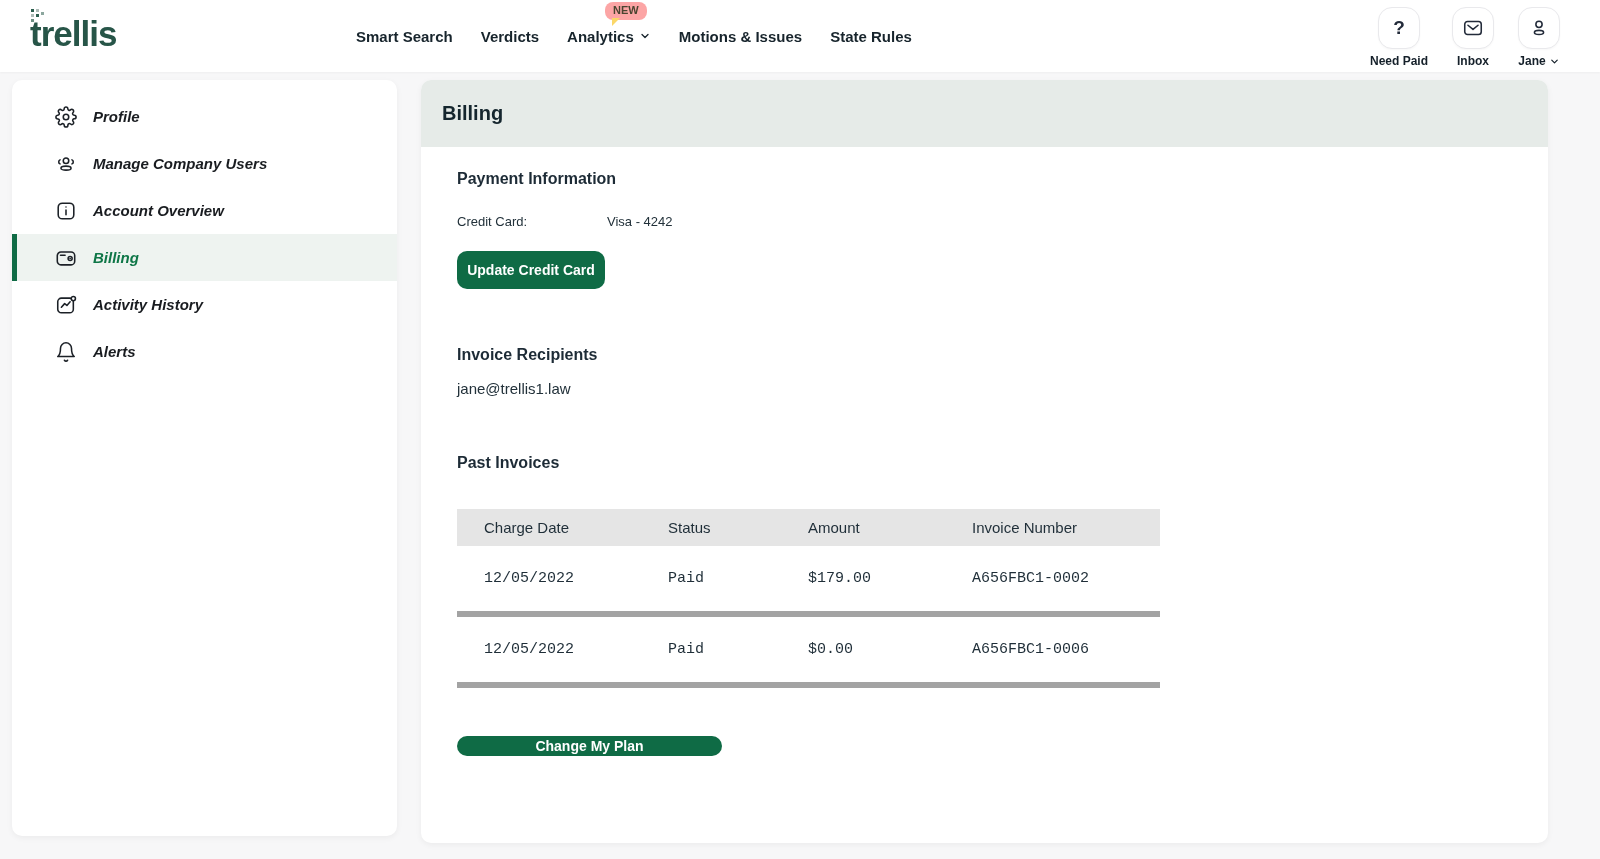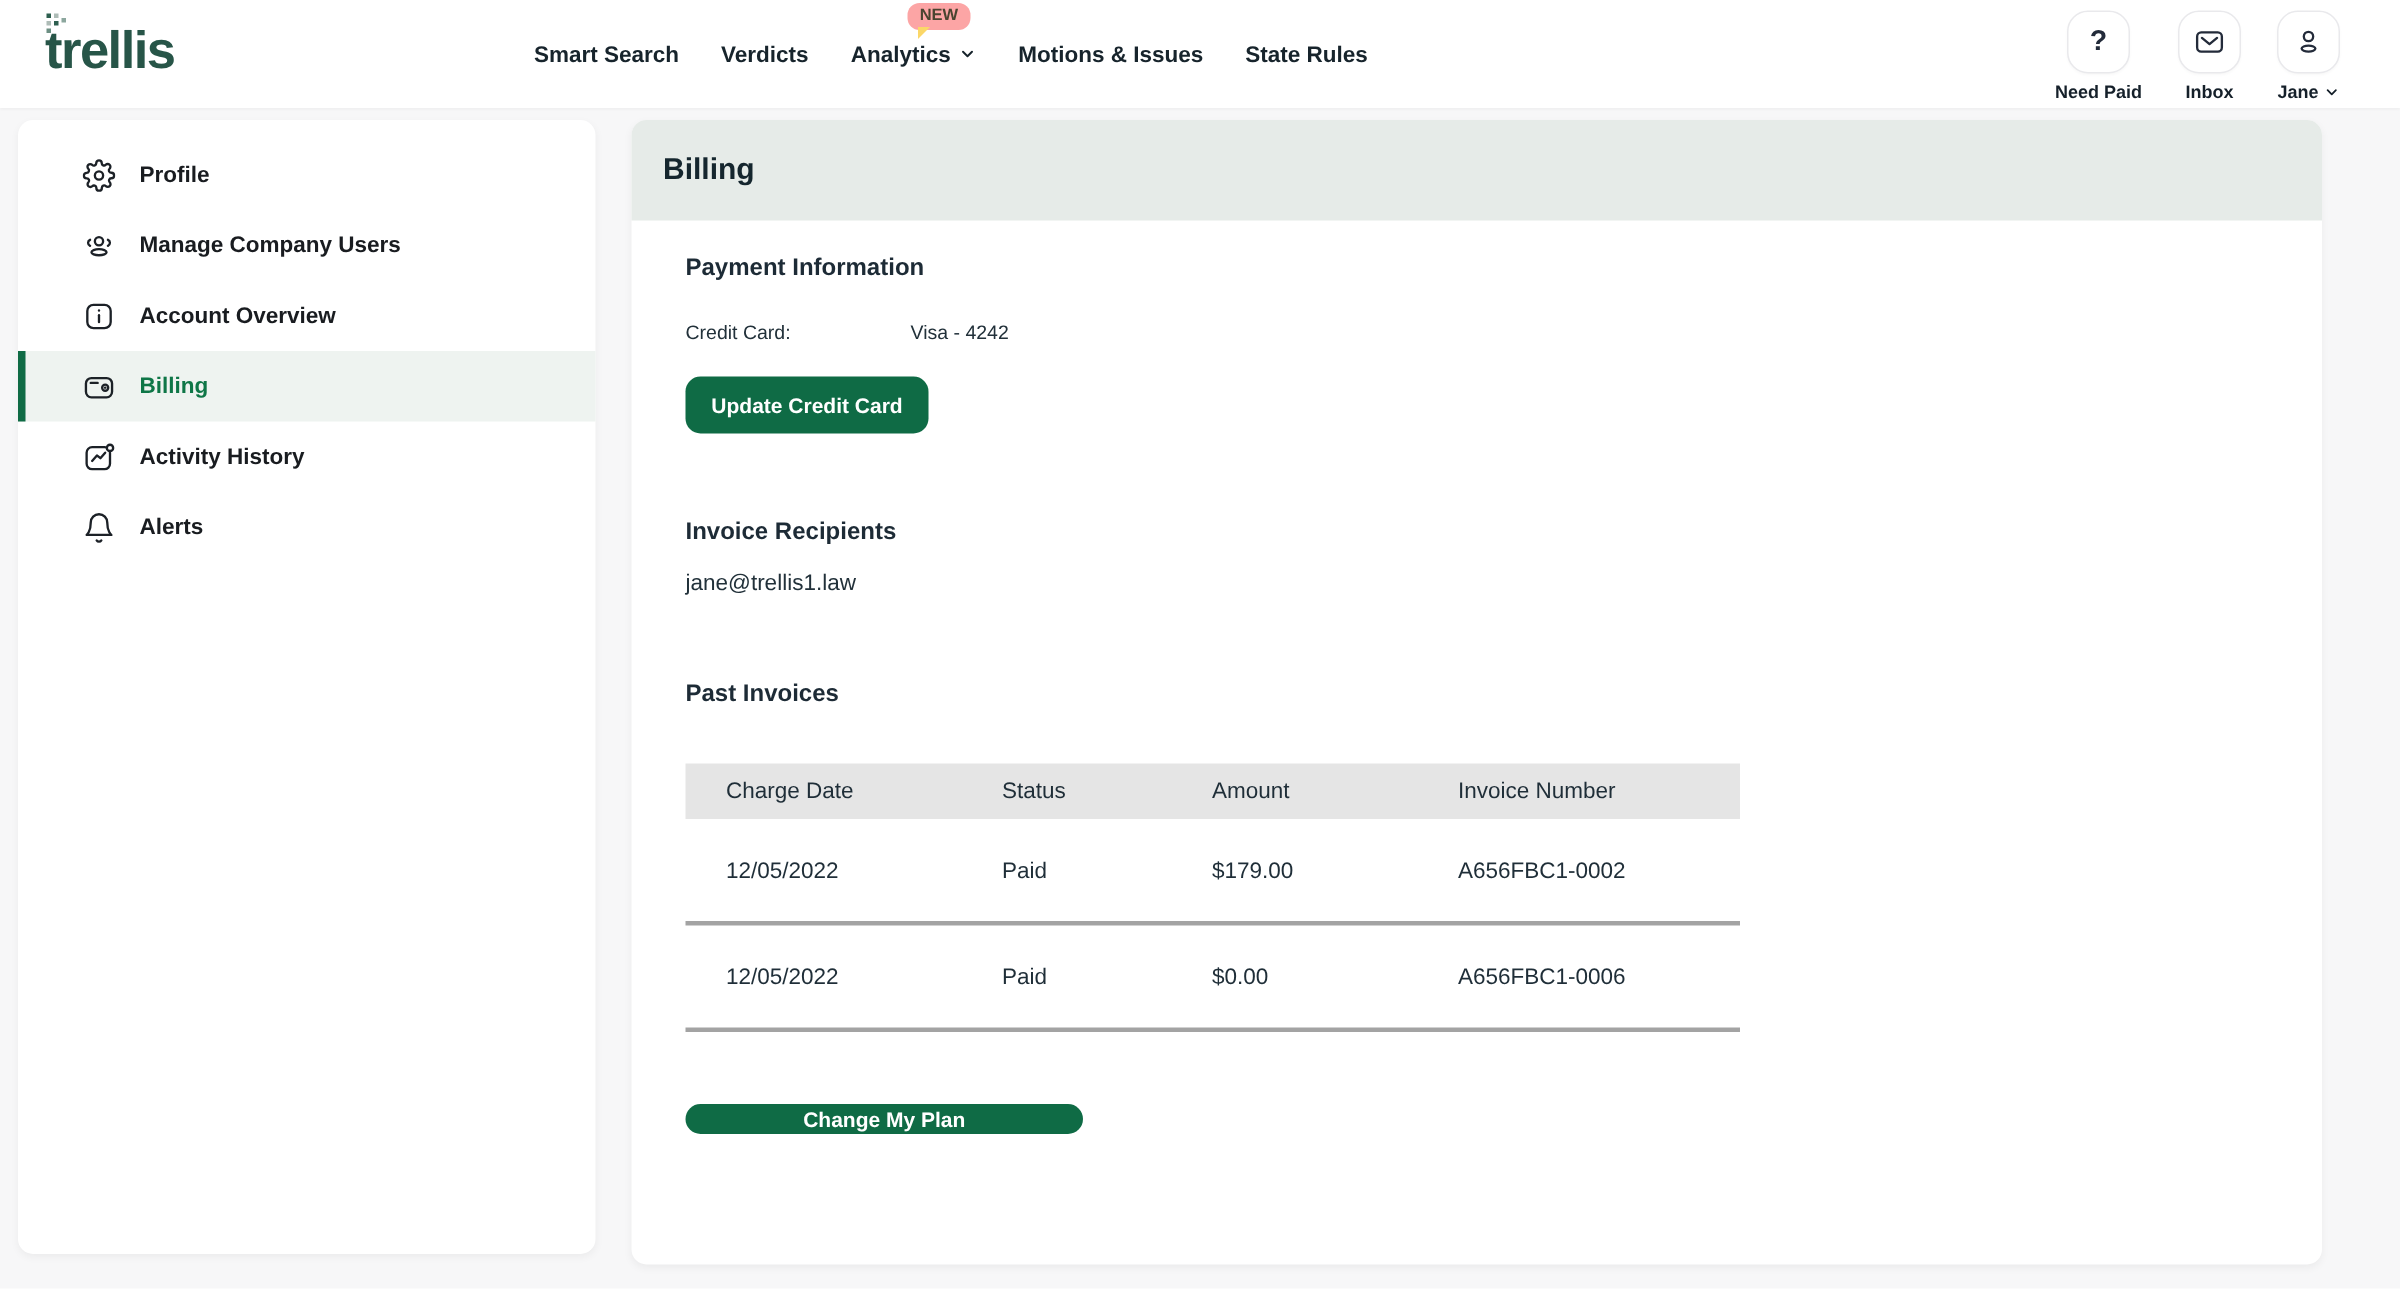--- a/index.html
+++ b/index.html
@@ -27,48 +27,48 @@
   .actions { position:absolute; right:40px; top:0; height:72px; display:flex; gap:24px; padding-top:7px; }
   .action { display:flex; flex-direction:column; align-items:center; gap:5px; cursor:pointer; }
   .action-btn { width:42px; height:42px; background:#fff; border:1px solid #e9e9ec; border-radius:14px;
                 display:flex; align-items:center; justify-content:center; box-shadow:0 1px 2px rgba(0,0,0,.03); }
   .q-glyph { font-size:19px; font-weight:600; color:#232b3a; }
   .action-label { font-size:12px; font-weight:600; color:#15202a; display:flex; align-items:center; gap:3px; }
 
   
   .sidebar { position:absolute; left:12px; top:80px; width:385px; height:756px; background:#fff;
              border-radius:10px; box-shadow:0 2px 6px rgba(0,0,0,.05); padding-top:13px; }
-  .side-item { position:relative; height:47px; display:flex; align-items:center; cursor:pointer; }
+  .side-item { position:relative; height:47px; display:flex; align-items:center; cursor:pointer;font-style:italic; }
   .side-icon { margin-left:43px; width:22px; height:22px; flex:0 0 22px; }
   .side-label { margin-left:16px; font-size:15px; font-weight:700; color:#191c20; }
   .side-item.selected { background:#eef3f0; }
   .side-item.selected::before { content:""; position:absolute; left:0; top:0; bottom:0; width:5px; background:#0f6b45; }
   .side-item.selected .side-label { color:#0e7647; }
 
   
   .main { position:absolute; left:421px; top:80px; width:1127px; height:763px; background:#fff;
           border-radius:10px; box-shadow:0 2px 6px rgba(0,0,0,.05); }
   .main-band { height:67px; background:#e6ebe8; border-radius:10px 10px 0 0;
                display:flex; align-items:center; padding-left:21px; }
   .page-title { font-size:20px; font-weight:600; color:#15262e; }
   .main-body { padding:23px 36px 0 36px; }
   .section-title { font-size:16px; font-weight:700; color:#1d2b36; }
   .cc-row { margin-top:26px; display:flex; font-size:13px; color:#22313a; }
   .cc-label { width:150px; }
   .btn { background:#0f6b45; color:#fff; border:none; border-radius:10px; font-weight:700; font-size:14px;
          font-family:"Liberation Sans", sans-serif; cursor:pointer; display:flex; align-items:center; justify-content:center; }
-  .btn-update { margin-top:22px; width:162px; height:38px; }
+  .btn-update { margin-top:22px; width:148px; height:38px; }
   .recipients-title { margin-top:57px; }
   .email { margin-top:16px; font-size:15px; color:#22313a; }
   .invoices-title { margin-top:57px; }
   .inv-table { margin-top:37px; width:703px; font-size:15px; color:#1f2e38; }
   .thead { display:grid; grid-template-columns:184px 140px 164px 1fr; align-items:center;
            height:37px; background:#e5e5e5; padding-left:27px; }
   .trow { display:grid; grid-template-columns:184px 140px 164px 1fr; align-items:center;
-          height:71px; padding-left:27px; border-bottom:3px solid #a3a3a3; }
+          height:71px; padding-left:27px; border-bottom:6px solid #a3a3a3;font-family:Liberation Mono, monospace; }
   .btn-plan { margin-top:48px; width:265px; height:20px; }
 </style>
 </head>
 <body>
 
 <div class="topbar">
 
   <div class="logo-wrap">
     <span class="logo-mark">
       <svg width="16" height="16" viewBox="0 0 16 16">

